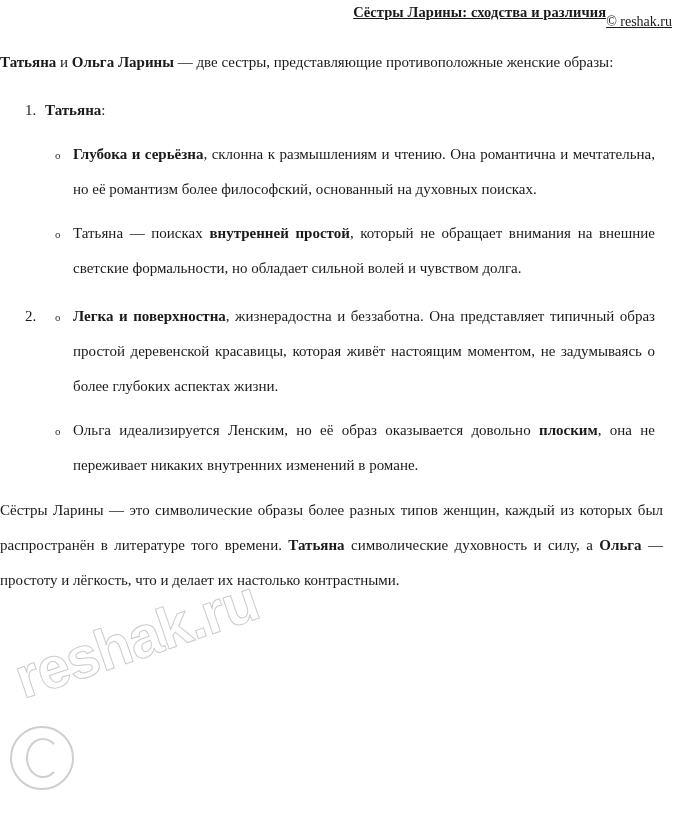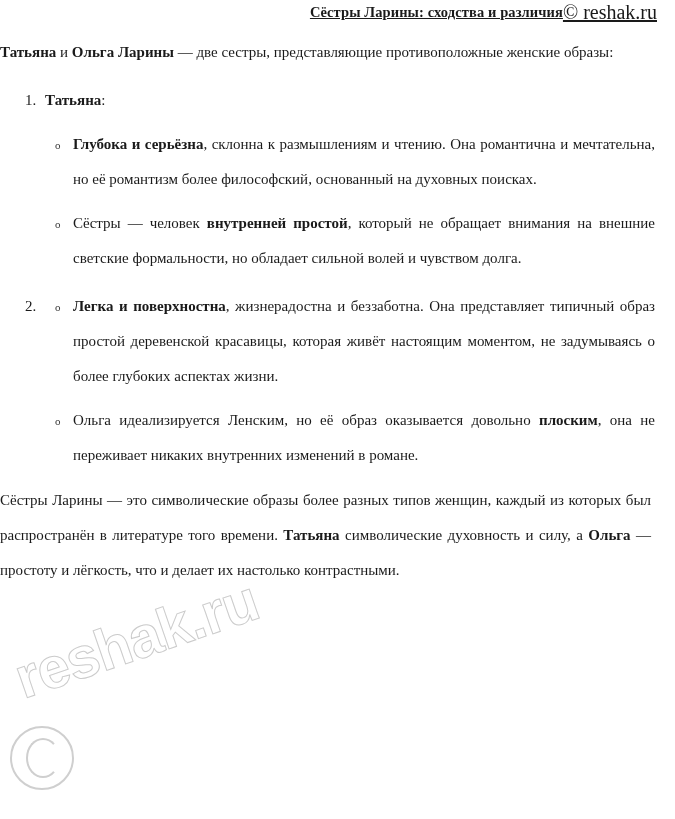--- a/index.html
+++ b/index.html
@@ -84,36 +84,36 @@
     text-decoration: underline;
   }
   .doc-title {
     font-size: 14.5px;
     font-weight: 700;
     line-height: 20px;
     margin: 2px 0 0 0;
     letter-spacing: .1px;
   }
   .site-credit {
-    font-size: 20px;
+    font-size: 14px;
     line-height: 20px;
-    margin-top: 2px;
-    padding-right: 18px;
+    margin-top: 12px;
+    padding-right: 3px;
     white-space: nowrap;
   }
 
   
   .content {
     position: relative;
     z-index: 2;
   }
   p.para {
     font-size: 15px;
     line-height: 35px;
-    margin: 13px 16px 0 0;
+    margin: 13px 4px 0 0;
     text-align: justify;
     text-justify: inter-word;
     padding-right: 8px;
   }
   p.para.tail {
     margin-top: 10px;
   }
   b, strong { font-weight: 700; }
 
   
@@ -195,21 +195,21 @@
         <span class="num-marker">1.</span>
         <div class="num-label"><span>Татьяна</span><span class="plain">:</span></div>
 
         <ul class="level2">
           <li class="bullet-item">
             <span class="bullet-marker">o</span>
             <span class="bullet-text"><b>Глубока и серьёзна</b><span>, склонна к размышлениям и чтению. Она романтична и мечтательна, но её романтизм более философский, основанный на духовных поисках.</span></span>
           </li>
           <li class="bullet-item">
             <span class="bullet-marker">o</span>
-            <span class="bullet-text"><span>Сёстры — человек </span><b>внутренней простой</b><span>, который не обращает внимания на внешние светские формальности, но обладает сильной волей и чувством долга.</span></span>
+            <span class="bullet-text"><span>Татьяна — поисках </span><b>внутренней простой</b><span>, который не обращает внимания на внешние светские формальности, но обладает сильной волей и чувством долга.</span></span>
           </li>
         </ul>
       </li>
 
       <li class="num-item">
         <span class="num-marker">2.</span>
 
         <ul class="level2">
           <li class="bullet-item">
             <span class="bullet-marker">o</span>

